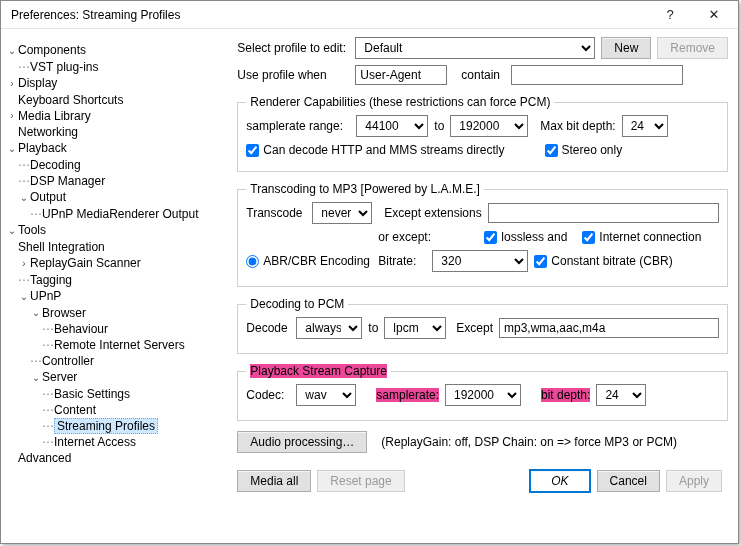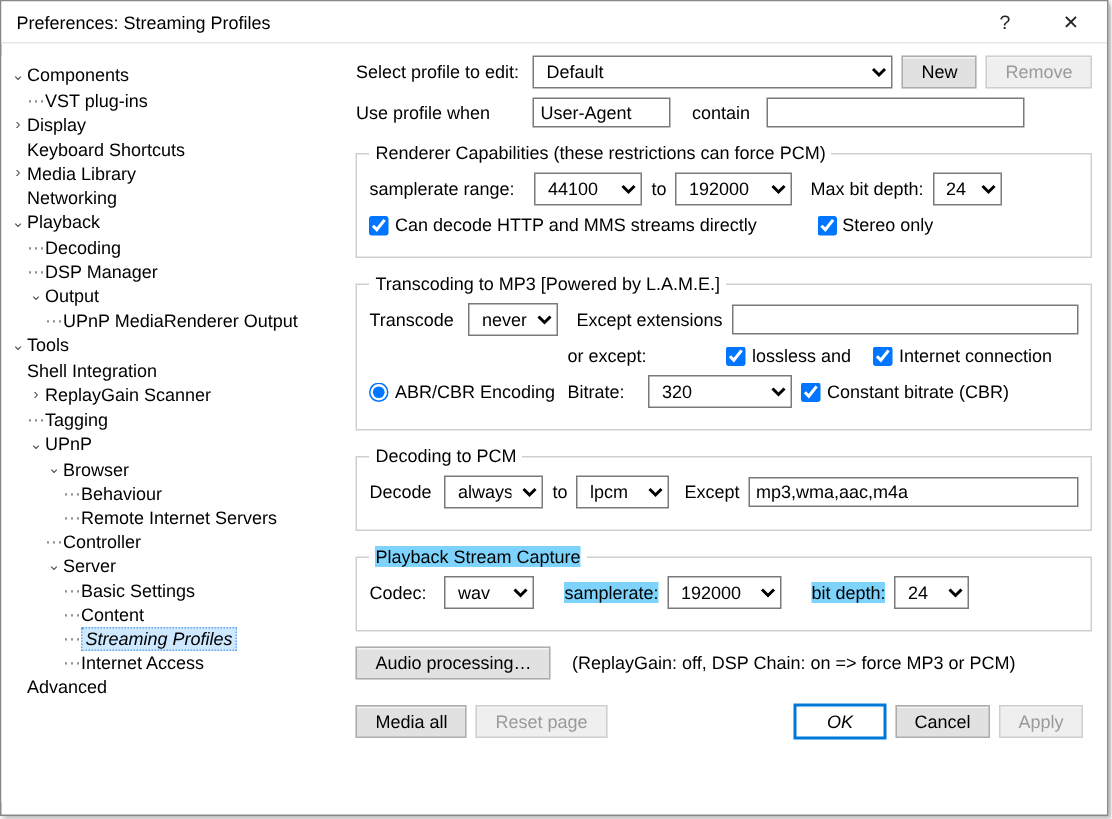--- a/index.html
+++ b/index.html
@@ -20,42 +20,42 @@
     border-bottom:1px solid #e5e5e5;
   }
   .title { flex:1; font-size:12px; }
   .tbtn { width:44px; height:28px; display:flex; align-items:center; justify-content:center; font-size:13px; color:#222; }
   .content { flex:1; display:flex; padding:8px 10px 8px 0; gap:26px; }
   .tree { width:218px; height:100%; border:1px solid #fff; overflow:auto; padding:4px 0 0 4px; }
   .node { line-height:16px; white-space:nowrap; }
   .tw { display:inline-block; width:12px; text-align:center; font-size:10px; color:#555; font-family:Arial; vertical-align:middle;}
   .spc { display:inline-block; width:12px; }
   .dots { letter-spacing:2px; color:#888; }
-  .sel { background:#cde8ff; border:1px dotted #6aa9e6; padding:0 2px;font-style:italic; }
+  .sel { background:#cde8ff; border:1px dotted #6aa9e6; padding:0 2px; }
   .rpane { flex:1; display:flex; flex-direction:column; position:relative; }
   .row { display:flex; align-items:center; margin-bottom:6px; gap:6px; }
   label.lbl { width:112px; }
   input[type=text], select {
     font: inherit; height:20px; border:1px solid #7a7a7a; background:#fff; padding:0 4px;
   }
   select { height:22px; }
   .btn {
     font: inherit; height:22px; border:1px solid #adadad; background:#e1e1e1; padding:0 12px;
     display:inline-flex; align-items:center; justify-content:center;
     box-shadow: inset 0 1px 0 #f5f5f5;
   }
   .btn.disabled { color:#9a9a9a; border-color:#cfcfcf; background:#efefef; }
   .btn.primary { border:2px solid #0078d7; padding:0 20px; height:24px; background:#fff;font-style:italic;}
   fieldset {
     border:1px solid #cfcfcf; margin:4px 0 6px 0; padding:6px 8px 8px 8px;
   }
   legend { padding:0 4px; }
   .cb { display:inline-flex; align-items:center; gap:4px; }
   input[type=checkbox], input[type=radio] { margin:0; }
-  .hl { background: #7dd3fc; }
+  .hl { background: #ec4899; }
   .footer { display:flex; align-items:center; padding:10px 6px 6px 0; gap:6px; }
   .footer .spacer { flex:1; }
 </style>
 </head>
 <body>
 
 <div class="window">
   <div class="titlebar">
     <span class="title">Preferences: Streaming Profiles</span>
     <span class="tbtn">?</span>

